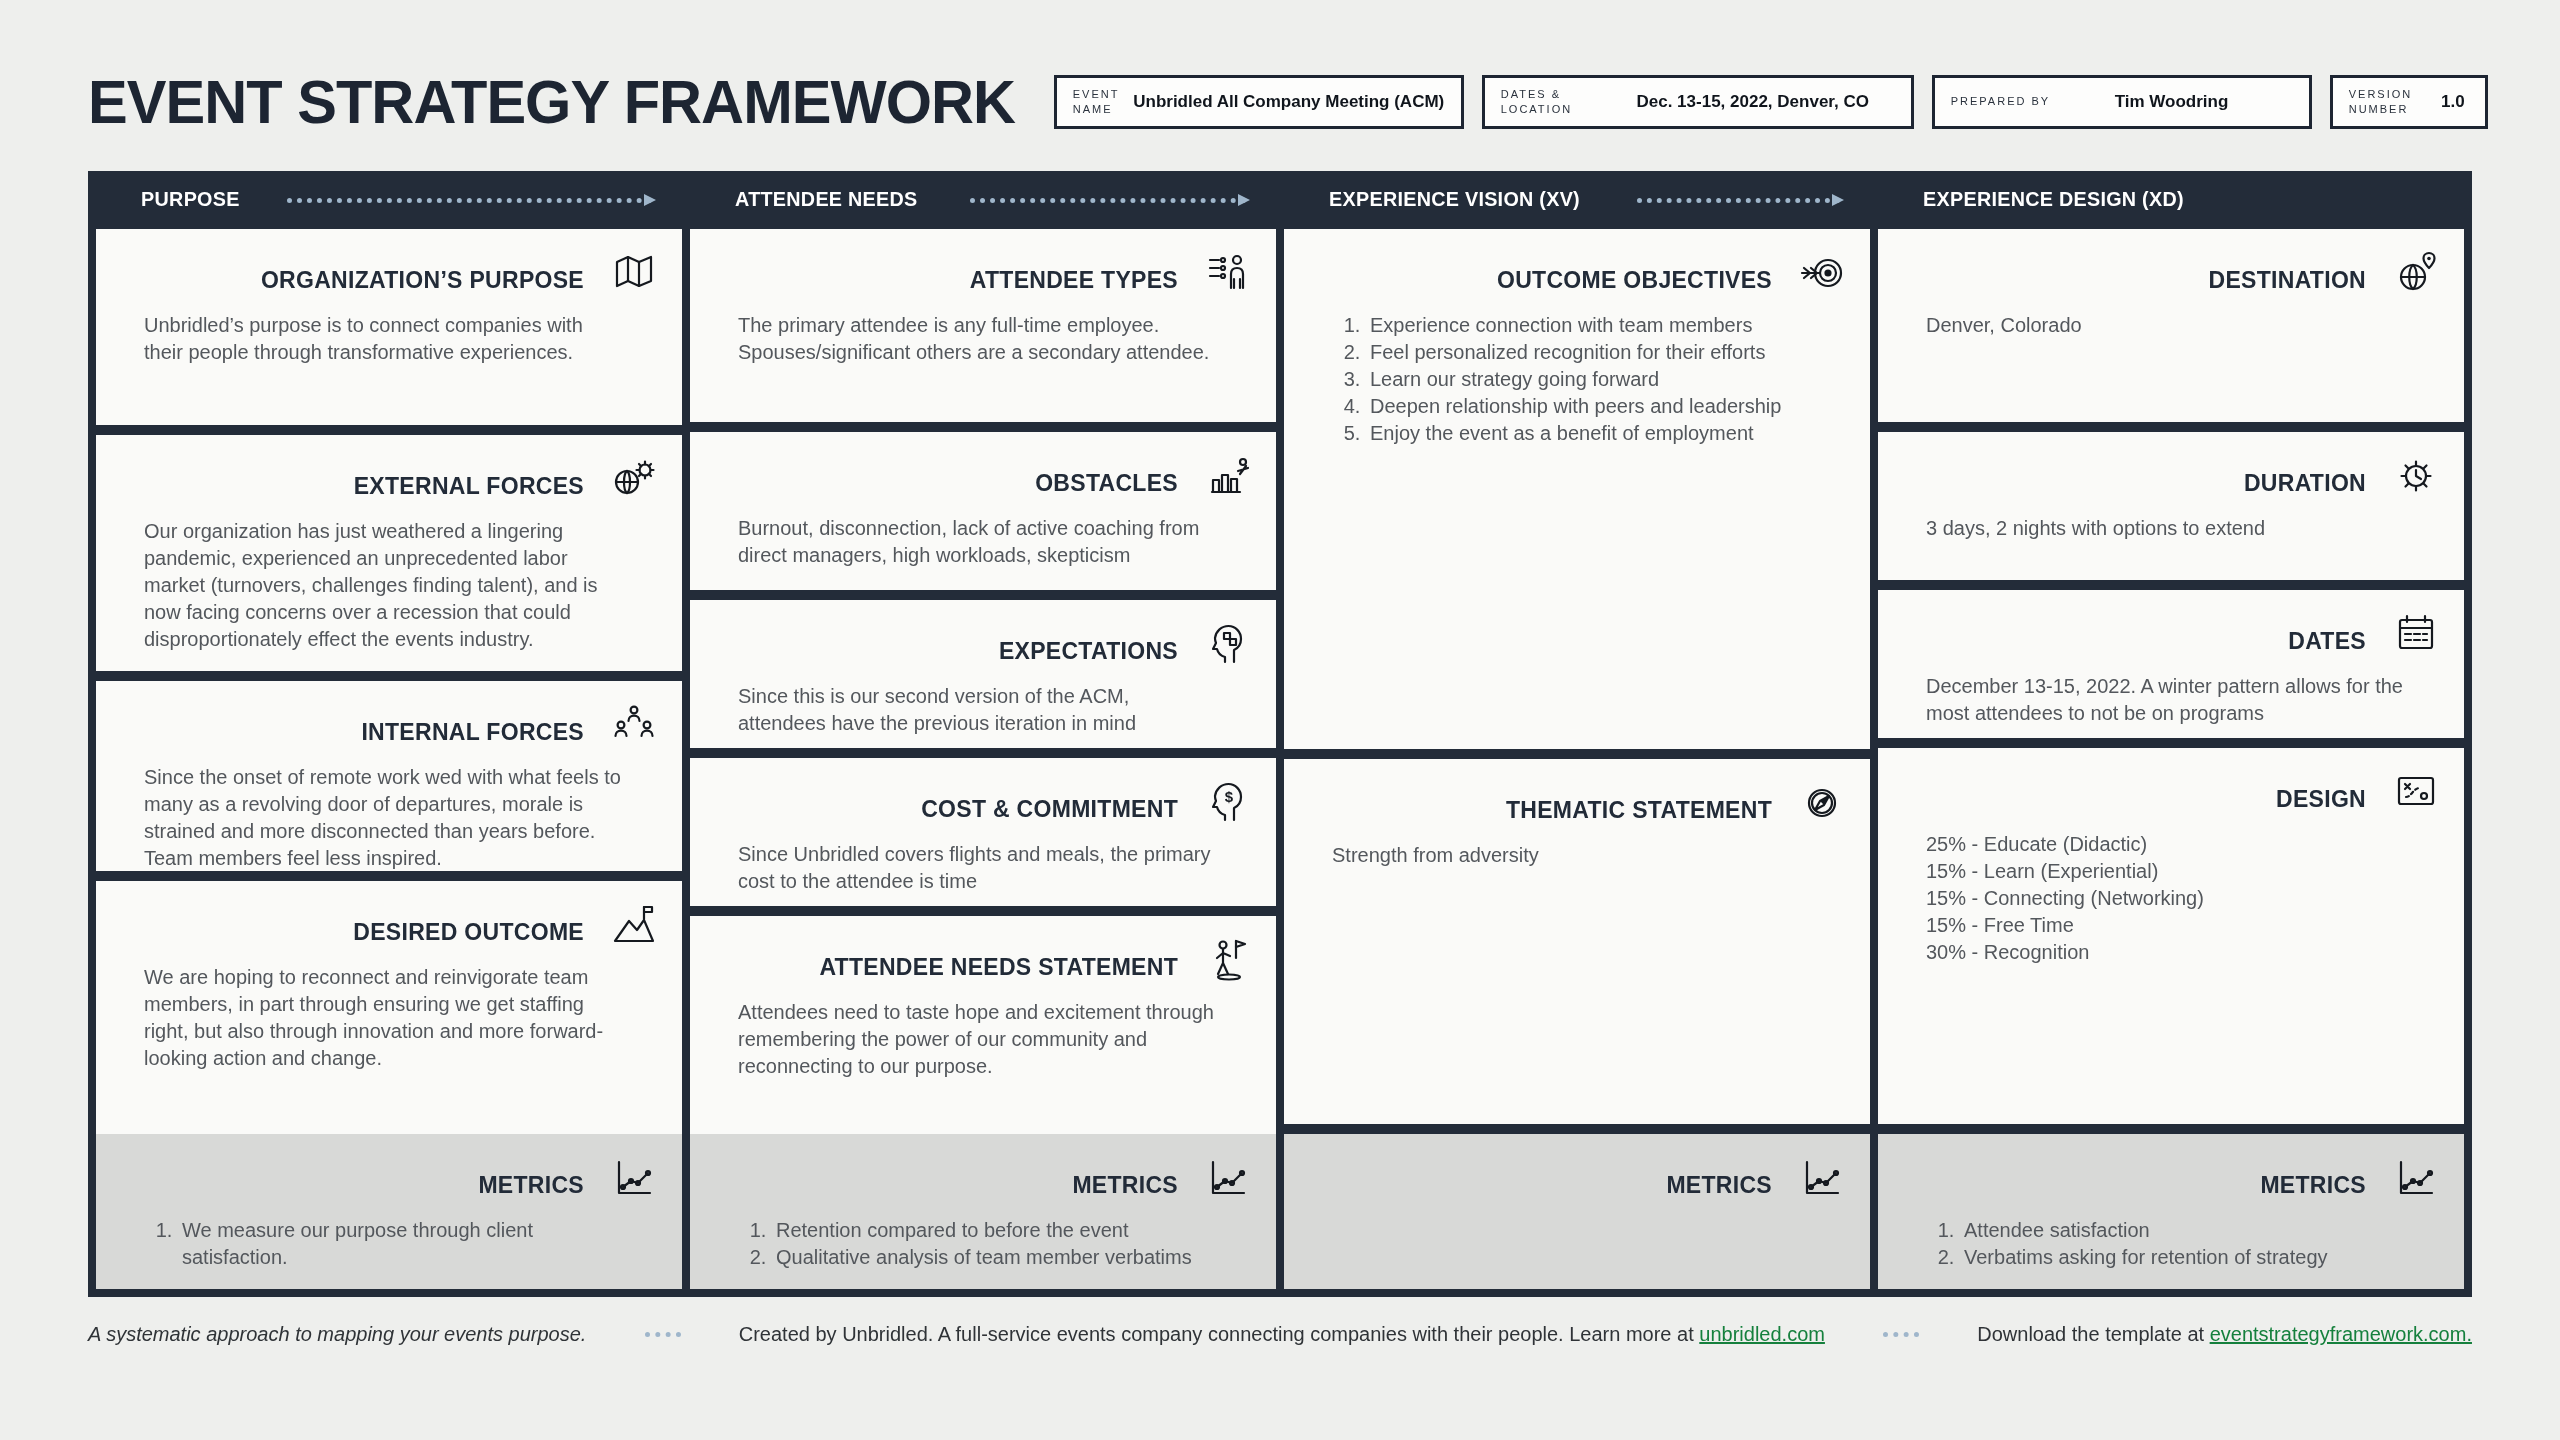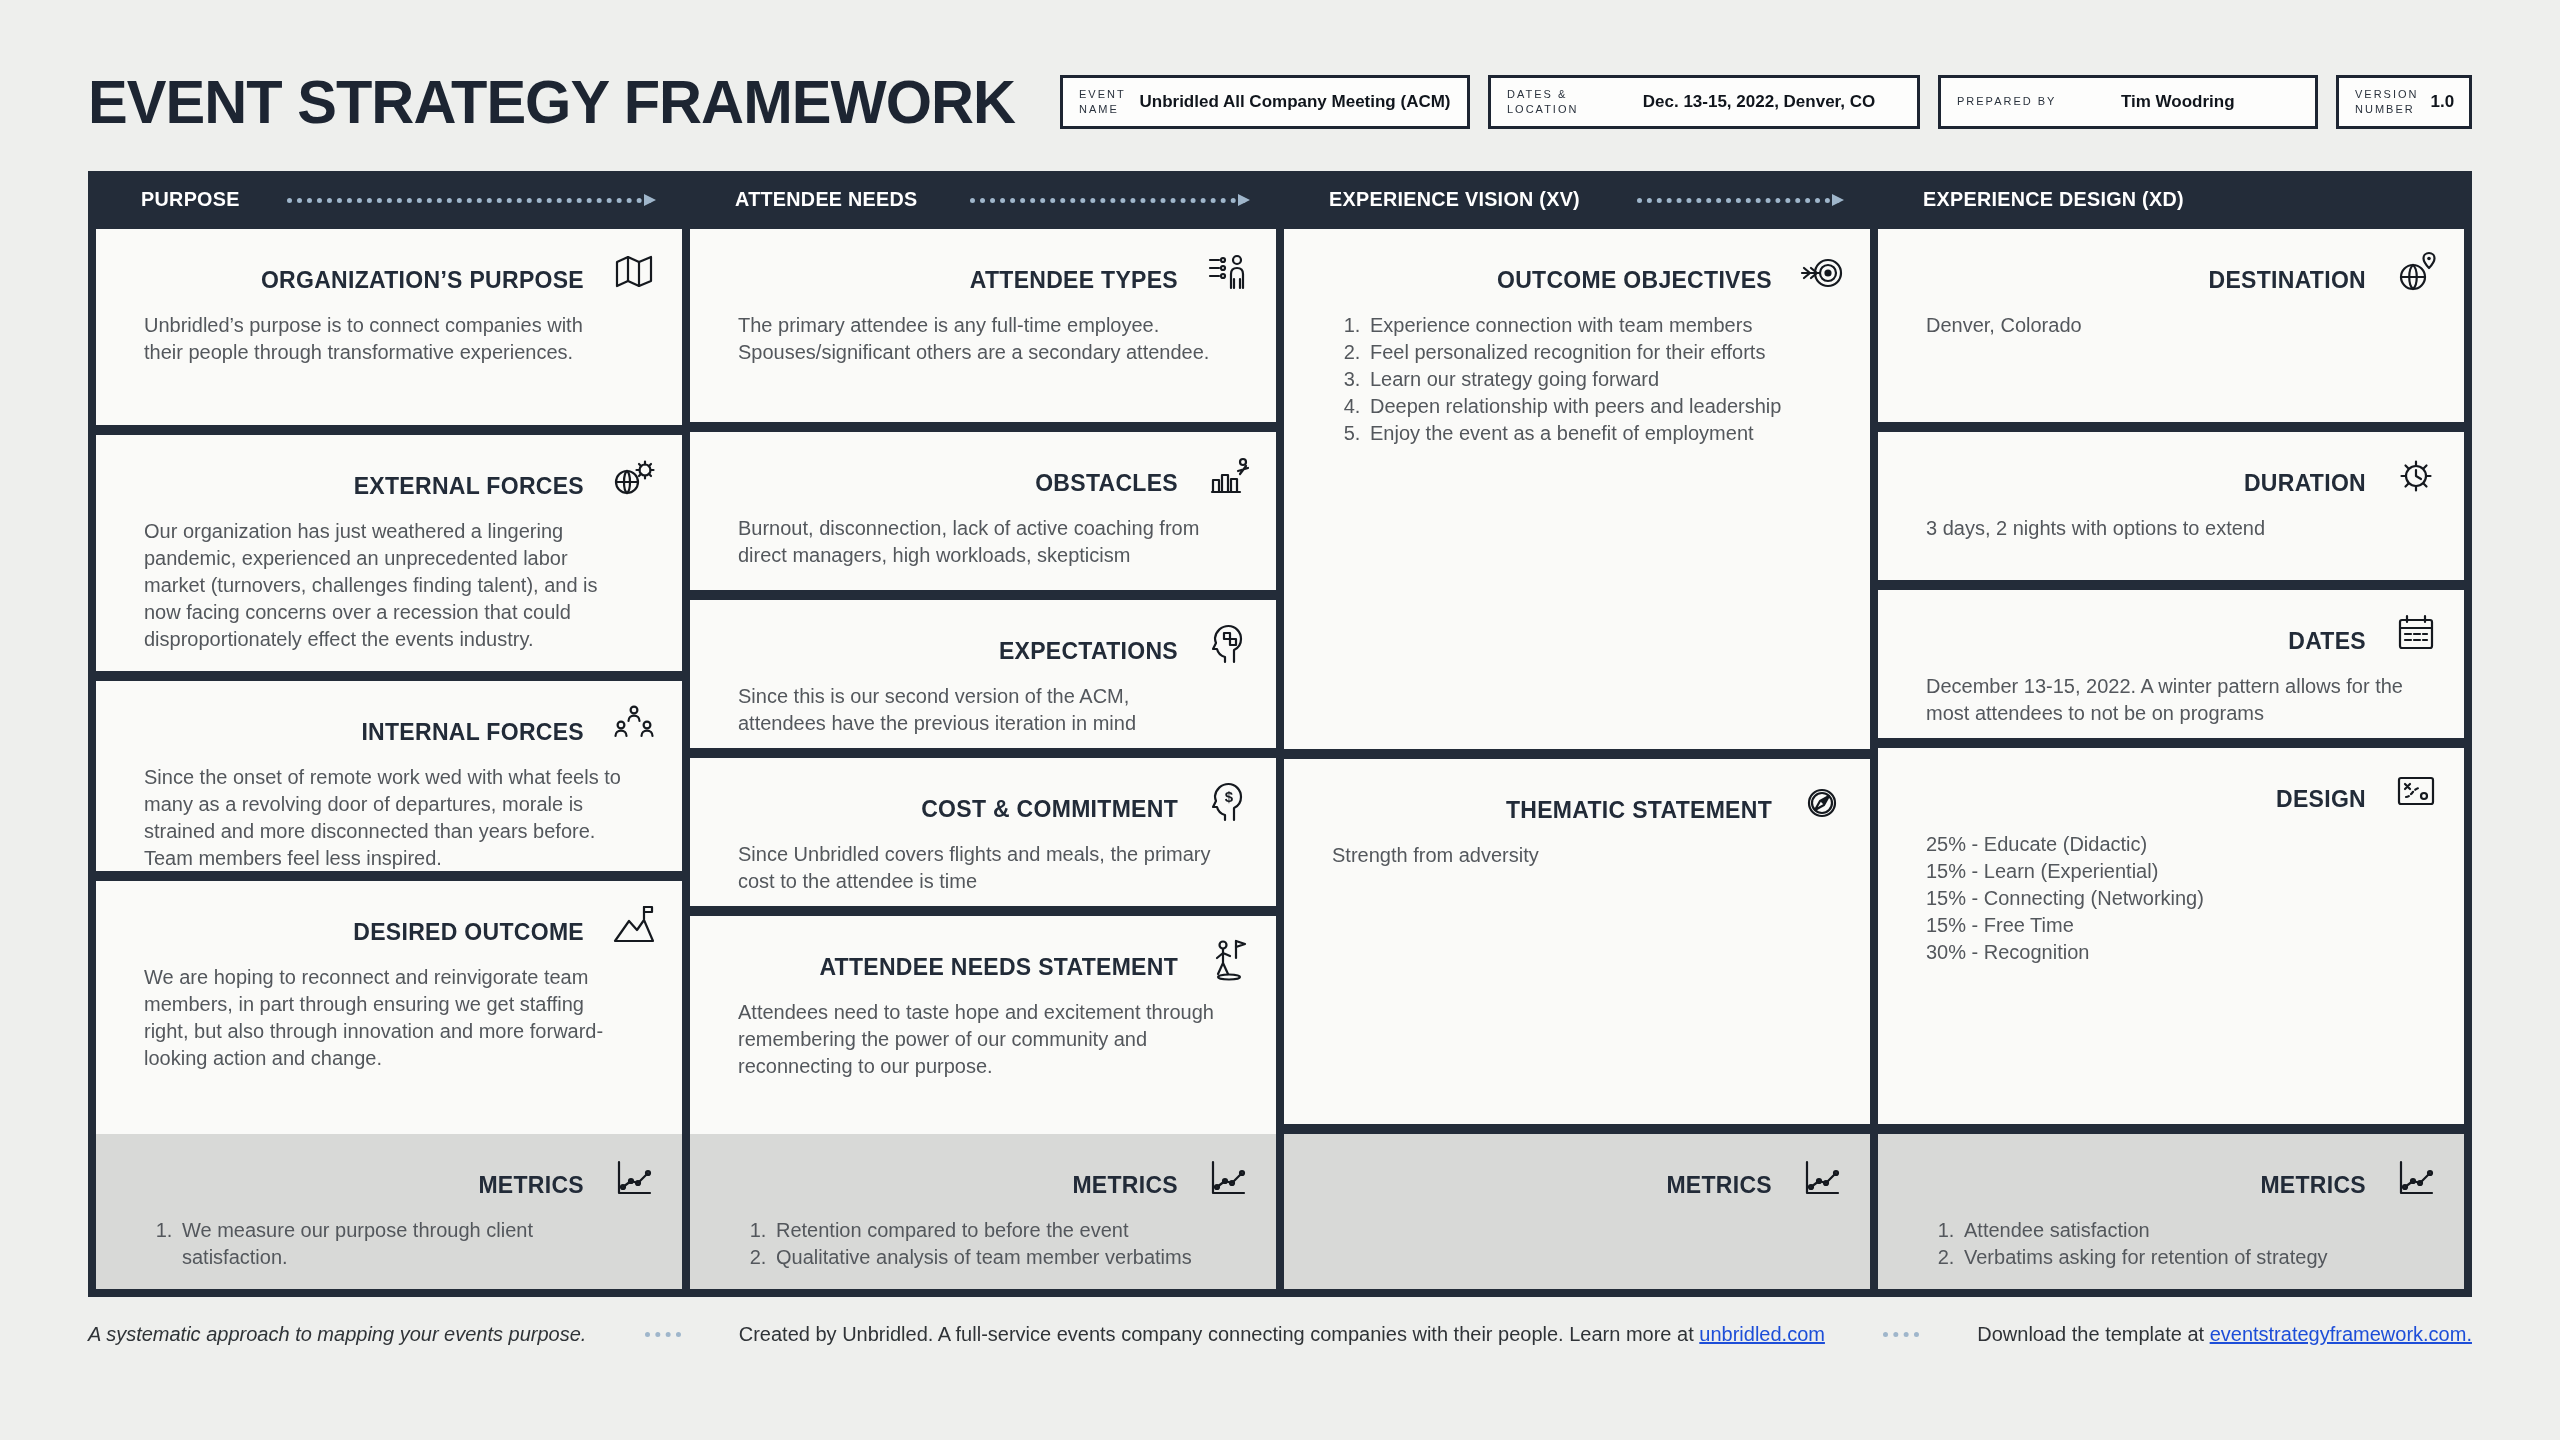--- a/index.html
+++ b/index.html
@@ -7,21 +7,21 @@
   body { font-family:"Liberation Sans", sans-serif; color:#15191F; }
   .page { width:2560px; height:1440px; background:#EEEFED; overflow:hidden; position:relative; }
 
   
   .top { display:flex; align-items:center; padding:66px 88px 0 88px; }
   .main-title { font-size:62px; font-weight:700; letter-spacing:-1px; color:#1D2532; white-space:nowrap; transform:scaleX(.96); transform-origin:left center; }
   .hfields { margin-left:auto; display:flex; gap:18px; align-items:center; }
   .hfield { background:#FDFDFC; border:3px solid #1D2532; height:54px; display:flex; align-items:center; padding:0 16px; }
   .hfield .lbl { font-size:11px; letter-spacing:2px; color:#2A323D; line-height:1.3; text-transform:uppercase; max-width:110px; }
   .hfield .val { flex:1; text-align:center; font-weight:700; font-size:17px; color:#10151C; padding:0 14px; white-space:nowrap; }
-  .hf-event { width:410px; } .hf-dates { width:432px; } .hf-prepared { width:380px; } .hf-version { width:136px; }
+  .hf-event { width:410px; } .hf-dates { width:432px; } .hf-prepared { width:380px; } .hf-version { width:158px; }
   .hf-version .val { padding:0 4px 0 12px; }
 
   
   .board { margin:34px 88px 0 88px; background:#232C39; height:1126px; padding:0 8px 8px 8px; display:flex; flex-direction:column; }
   .bar { height:56px; display:grid; grid-template-columns:repeat(4,1fr); column-gap:8px; }
   .bar-cell { display:flex; align-items:center; }
   .bar-title { color:#FFFFFF; font-weight:700; font-size:21px; letter-spacing:.3px; padding-left:48px; white-space:nowrap; transform:scaleX(.94); transform-origin:left center; }
   .flow-arrow { flex:1; margin:0 30px 0 38px; position:relative; border-top:5px dotted #9FB6CB; top:1px; }
   .flow-arrow::after { content:""; position:absolute; right:-4px; top:-9px; width:0; height:0;
      border-left:12px solid #9FB6CB; border-top:6px solid transparent; border-bottom:6px solid transparent; }
@@ -39,21 +39,21 @@
   .card ol { padding-left:34px; }
   .card ol li { padding-left:4px; }
   .design-lines p { max-width:480px; }
   .icon { position:absolute; top:20px; right:24px; width:48px; height:48px; }
   .icon svg { width:48px; height:48px; stroke:#15191F; fill:none; stroke-width:2.2; stroke-linecap:round; stroke-linejoin:round; }
 
   
   .footer { display:flex; align-items:center; justify-content:space-between; padding:26px 88px 0 88px; font-size:20px; color:#2F3337; }
   .tagline { font-style:italic; }
   .dots { width:36px; border-top:5px dotted #9FB6CB; }
-  .footer a { color:#1d4ed8; text-decoration:underline; }
+  .footer a { color:#15803d; text-decoration:underline; }
   .footer .seg { white-space:nowrap; }
 </style>
 </head>
 <body>
 
 <div class="page">
 
   <div class="top">
     <div class="main-title">EVENT STRATEGY FRAMEWORK</div>
     <div class="hfields">

